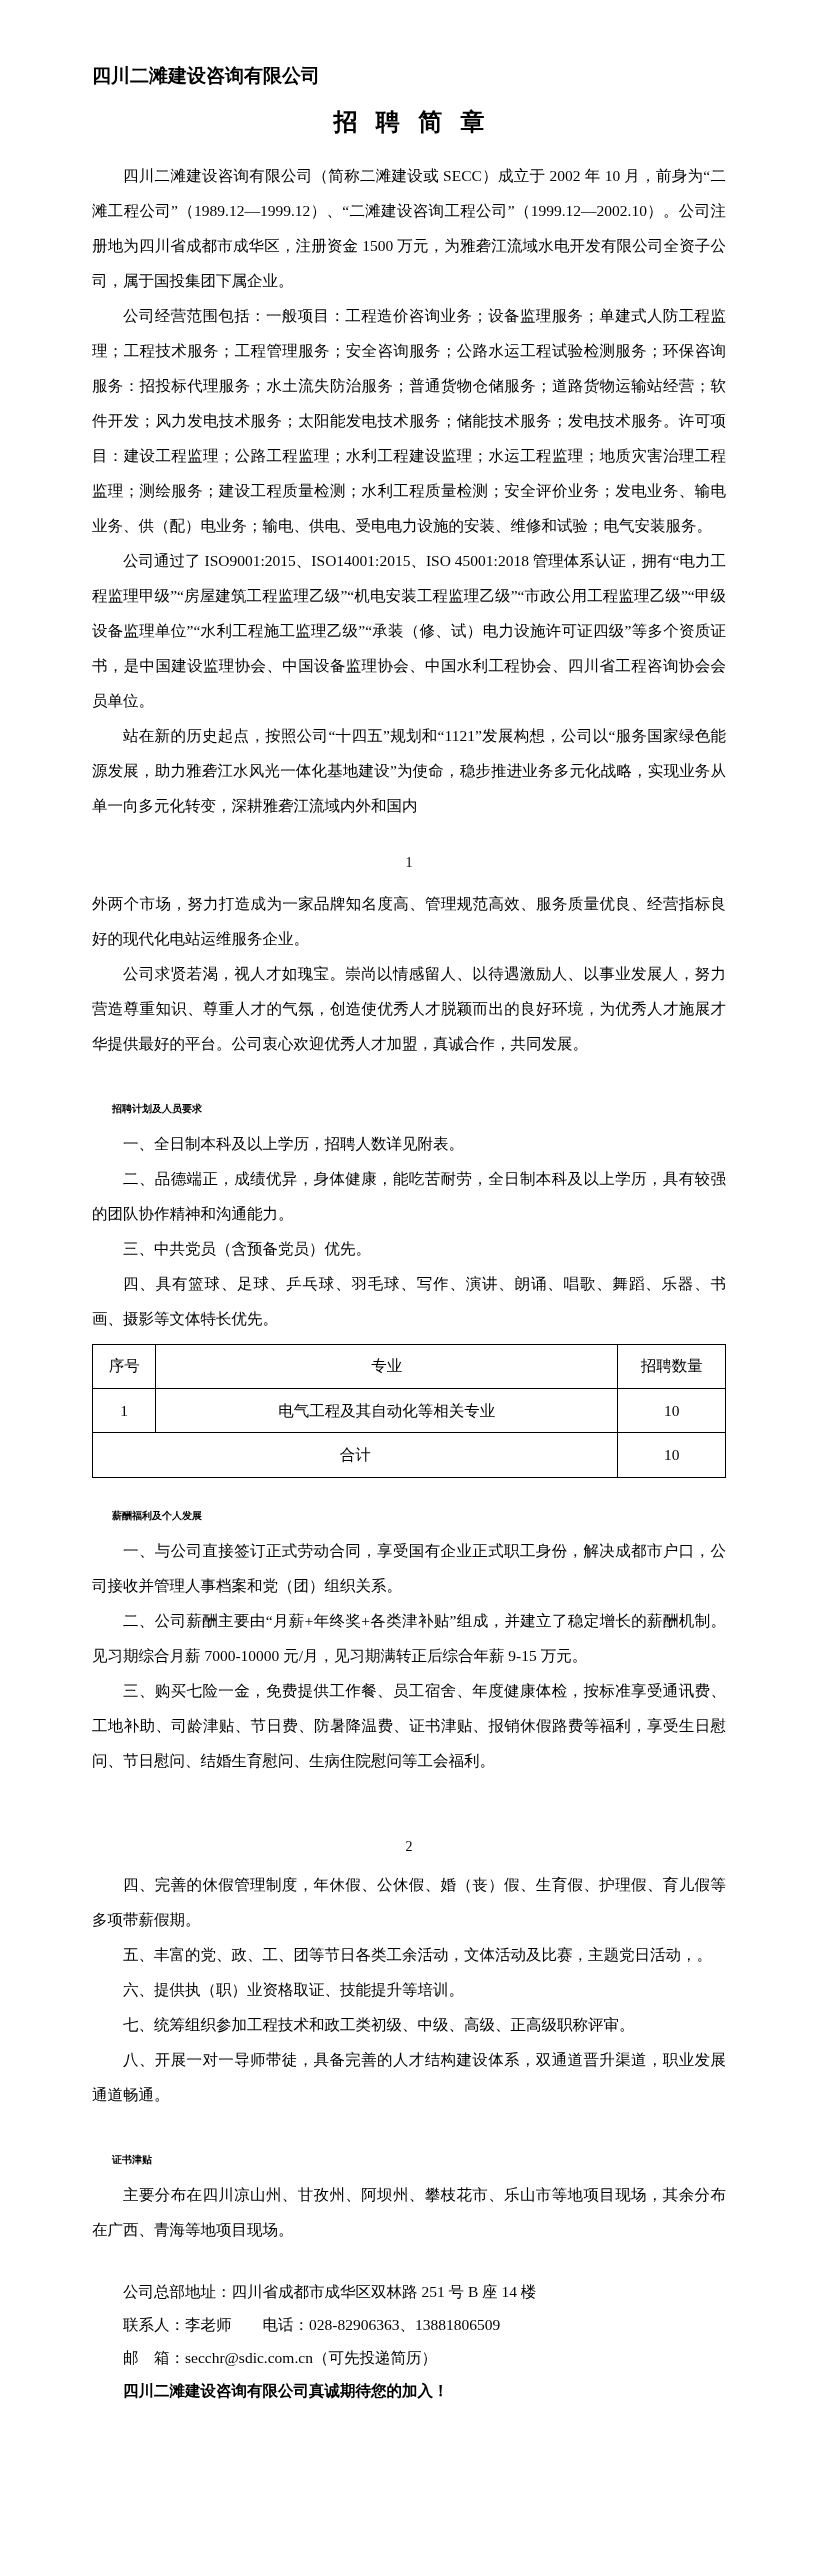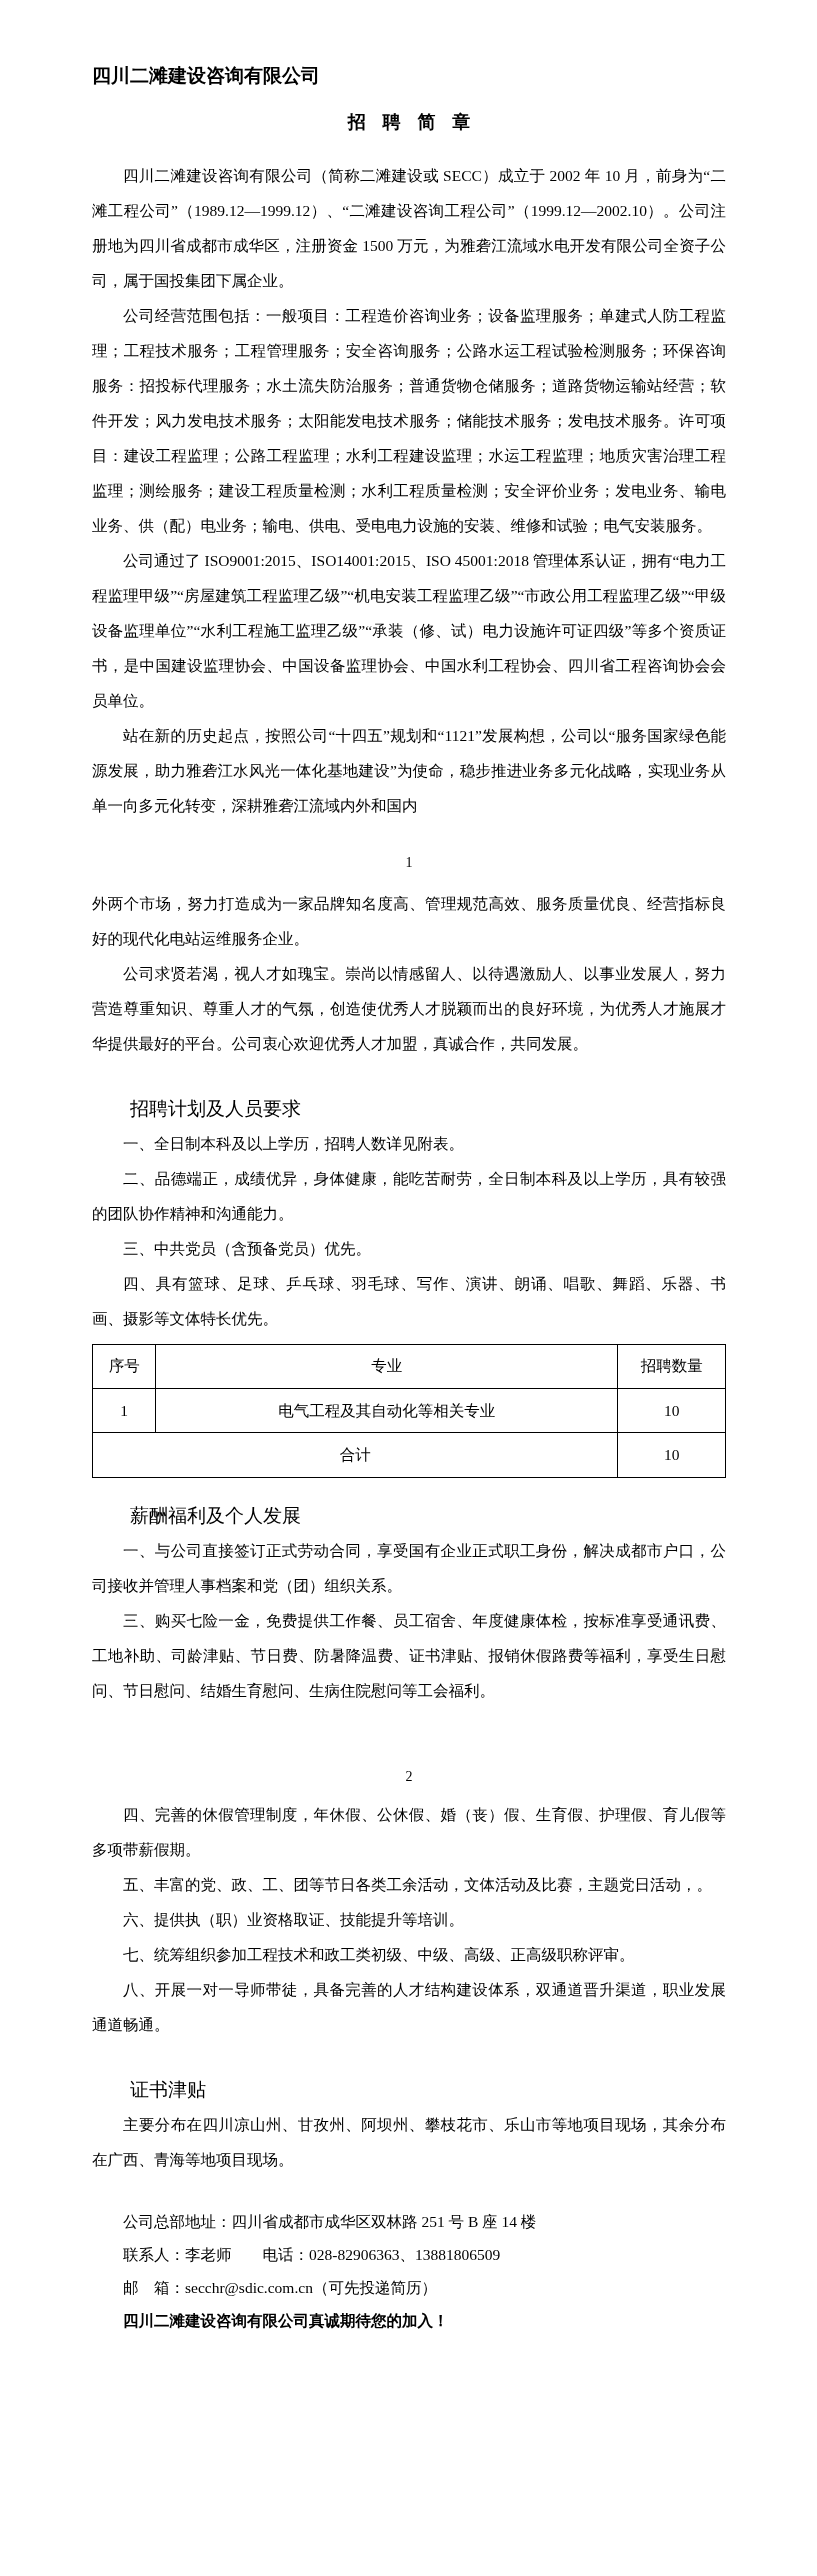--- a/index.html
+++ b/index.html
@@ -19,43 +19,43 @@
   .title {
     margin: 0;
     text-align: left;
     font-size: 19px;
     font-weight: bold;
     line-height: 24px;
   }
   .subtitle {
     margin: 23px 0 0 0;
     text-align: center;
-    font-size: 18px;
+    font-size: 24px;
     font-weight: bold;
     letter-spacing: 6.2px;
     text-indent: 6.2px;
     line-height: 23px;
   }
   .body-text {
     margin-top: 24px;
     font-size: 15.5px;
     line-height: 35px;
     text-align: justify;
   }
   .para {
     margin: 0;
     text-indent: 2em;
   }
   .para.cont {
     text-indent: 0;
   }
   .heading {
     margin: 30px 0 0 0;
-    font-size: 19px;
-    font-weight: normal;
+    font-size: 10px;
+    font-weight: bold;
     text-indent: 2em;
     line-height: 35px;
   }
   .heading.tight {
     margin-top: 20.6px;
   }
   .pagenum {
     text-align: center;
     font-size: 14px;
     line-height: 16.5px;
@@ -129,20 +129,21 @@
         </tr>
         <tr>
           <td colspan="2">合计</td>
           <td>10</td>
         </tr>
       </tbody>
     </table>
 
     <h3 class="heading tight">薪酬福利及个人发展</h3>
     <p class="para">一、与公司直接签订正式劳动合同，享受国有企业正式职工身份，解决成都市户口，公司接收并管理人事档案和党（团）组织关系。</p>
+    <p class="para">二、公司薪酬主要由“月薪+年终奖+各类津补贴”组成，并建立了稳定增长的薪酬机制。见习期综合月薪 7000-10000 元/月，见习期满转正后综合年薪 9-15 万元。</p>
     <p class="para">三、购买七险一金，免费提供工作餐、员工宿舍、年度健康体检，按标准享受通讯费、工地补助、司龄津贴、节日费、防暑降温费、证书津贴、报销休假路费等福利，享受生日慰问、节日慰问、结婚生育慰问、生病住院慰问等工会福利。</p>
 
     <div class="pagenum pb2">2</div>
 
     <p class="para">四、完善的休假管理制度，年休假、公休假、婚（丧）假、生育假、护理假、育儿假等多项带薪假期。</p>
     <p class="para">五、丰富的党、政、工、团等节日各类工余活动，文体活动及比赛，主题党日活动，。</p>
     <p class="para">六、提供执（职）业资格取证、技能提升等培训。</p>
     <p class="para">七、统筹组织参加工程技术和政工类初级、中级、高级、正高级职称评审。</p>
     <p class="para">八、开展一对一导师带徒，具备完善的人才结构建设体系，双通道晋升渠道，职业发展通道畅通。</p>
 

